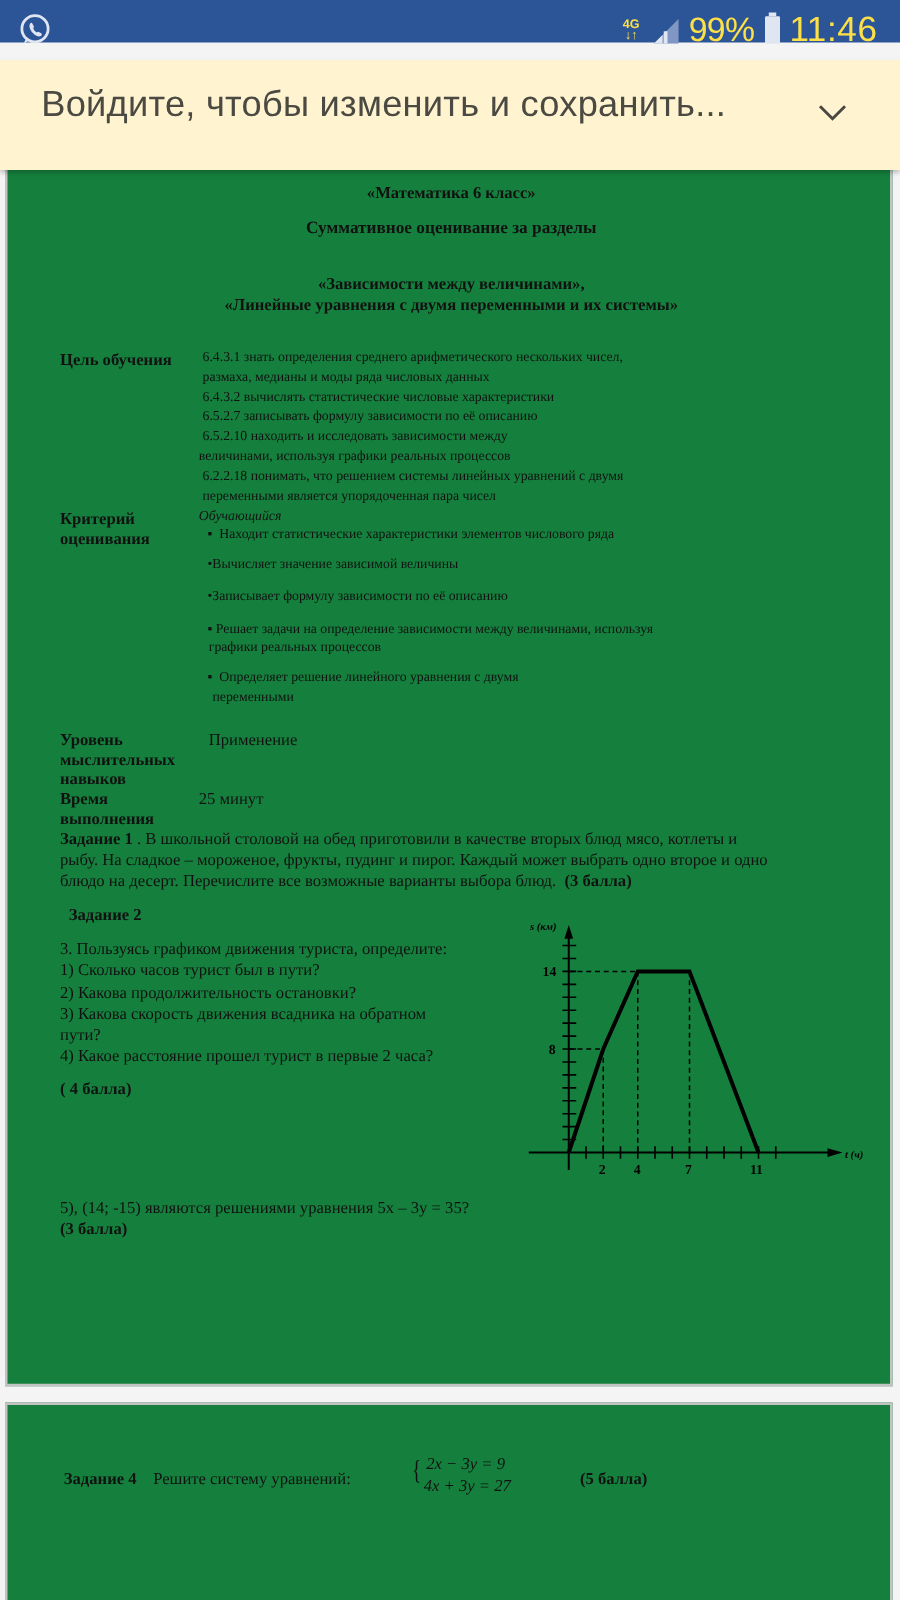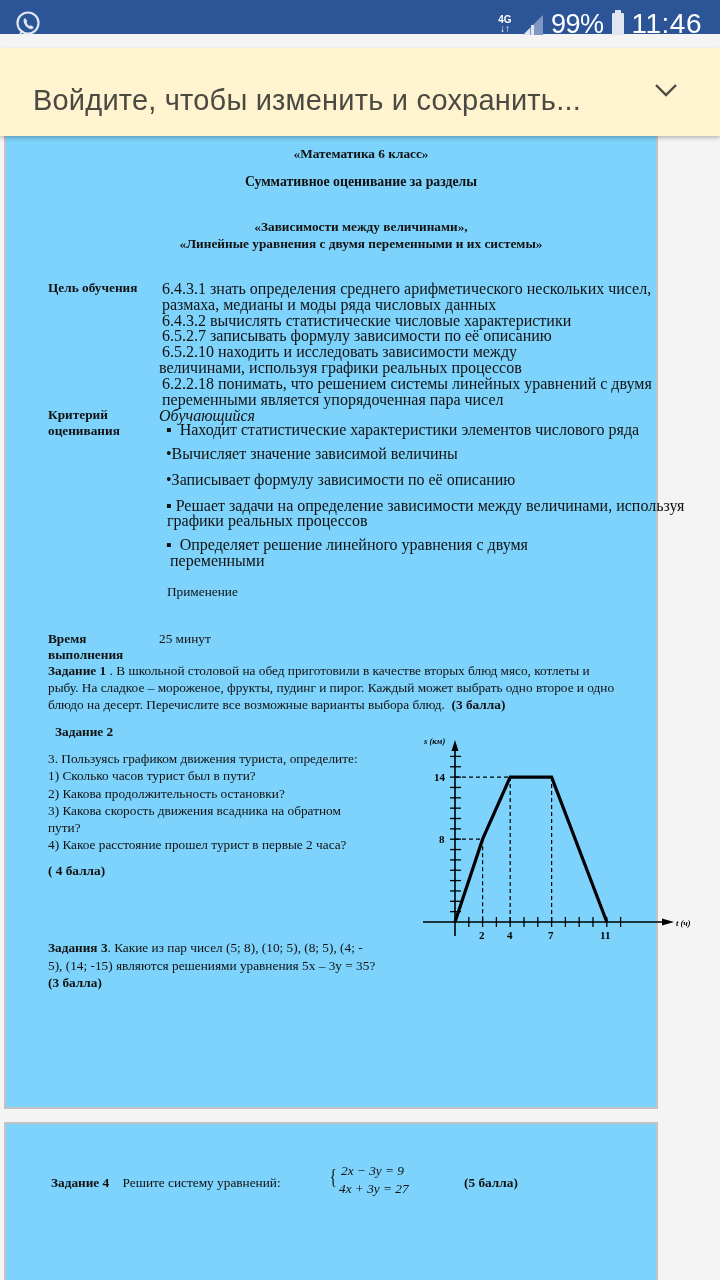--- a/index.html
+++ b/index.html
@@ -5,61 +5,61 @@
     * { margin: 0; padding: 0; box-sizing: border-box; }
     html, body {
       width: 720px; height: 1280px; overflow: hidden;
       background: #f4f4f4;
       font-family: "Liberation Serif", serif;
       color: #111;
     }
     .statusbar {
       position: absolute; left: 0; top: 0; width: 720px; height: 34px;
       background: #2c5597;
-      color: #ffffff;
+      color: #fde047;
       font-family: "Liberation Sans", sans-serif;
     }
     .statusbar .wa-icon { position: absolute; left: 14px; top: 10px; width: 28px; height: 28px; }
     .statusbar .right { position: absolute; right: 18px; top: 0; height: 48px; display: flex; align-items: center; gap: 8px; }
     .statusbar .net { font-size: 10px; line-height: 9px; font-weight: bold; text-align: center; width: 16px; }
     .statusbar .signal { width: 22px; height: 22px; }
     .statusbar .batt-pct { font-size: 27px; letter-spacing: -0.5px; }
     .statusbar .batt { width: 12px; height: 22px; background: #dfe6f2; border-radius: 1px; position: relative; }
     .statusbar .batt::before { content: ""; position: absolute; left: 3px; top: -3px; width: 6px; height: 3px; background: #dfe6f2; }
     .statusbar .clock { font-size: 28px; letter-spacing: 0.5px; }
 
     .banner {
       position: absolute; left: 0; top: 48px; width: 720px; height: 88px;
       background: #fff3d0;
       box-shadow: 0 2px 4px rgba(0,0,0,0.25);
       z-index: 5;
     }
     .banner .text {
-      position: absolute; left: 33px; top: 36px;
+      position: absolute; left: 33px; top: 20px;
       font-family: "Liberation Sans", sans-serif;
       font-size: 29px; color: #4a4a42; letter-spacing: 0.2px;
     }
     .banner .chev { position: absolute; left: 653px; top: 82px; top: 33px; width: 26px; height: 18px; }
 
     .page {
-      position: absolute; left: 4px; width: 654px;
-      background: #7dd3fc;
+      position: absolute; left: 4px; width: 710px;
+      background: #15803d;
       border: 2px solid #c3c3c3;
     }
     .page1 { top: 130px; height: 979px; border-top: none; }
     .page2 { top: 1122px; height: 170px; }
 
     .abs { position: absolute; white-space: nowrap; }
     .center { text-align: center; left: 0; width: 710px; }
     .b { font-weight: bold; }
     .i { font-style: italic; }
     .t13 { font-size: 13.3px; }
     .t14 { font-size: 13.8px; }
 
-    .goal-line, .crit-line { font-size: 16px; }
+    .goal-line, .crit-line { font-size: 11px; }
     .lbl { font-weight: bold; font-size: 13.3px; line-height: 15.5px; }
 
     .graph { position: absolute; left: 412px; top: 606px; width: 275px; height: 215px; }
   </style>
 </head>
 <body>
 
 <div class="statusbar">
   <svg class="wa-icon" viewBox="0 0 28 28">
     <circle cx="14" cy="13" r="10.5" fill="none" stroke="#dfe6f2" stroke-width="2.2"></circle>
@@ -121,20 +121,25 @@
   </div>
   <div class="abs crit-line" style="left:160px; top:367px;">
     <span>▪ </span><span>Решает задачи на определение зависимости между величинами, используя</span>
   </div>
   <div class="abs crit-line" style="left:161px; top:382px;">графики реальных процессов</div>
   <div class="abs crit-line" style="left:160px; top:406px;">
     <span>▪&nbsp;&nbsp;</span><span>Определяет решение линейного уравнения с двумя</span>
   </div>
   <div class="abs crit-line" style="left:164px; top:422px;">переменными</div>
 
+  <div class="abs lbl" style="left:42px; top:454px;">
+    <div>Уровень</div>
+    <div>мыслительных</div>
+    <div>навыков</div>
+  </div>
   <div class="abs t13" style="left:161px; top:454px;">Применение</div>
 
   <div class="abs lbl" style="left:42px; top:501px;">
     <div>Время</div>
     <div>выполнения</div>
   </div>
   <div class="abs t13" style="left:153px; top:501px;">25 минут</div>
 
   <div class="abs t13" style="left:42px; top:533px;">
     <span class="b">Задание 1</span><span> . В школьной столовой на обед приготовили в качестве вторых блюд мясо, котлеты и</span>
@@ -211,23 +216,20 @@
       <text x="258" y="190" font-size="8.5" font-style="italic">t (ч)</text>
       <text x="16" y="45">14</text>
       <text x="21" y="107">8</text>
       <text x="61" y="203">2</text>
       <text x="89" y="203">4</text>
       <text x="130" y="203">7</text>
       <text x="182" y="203">11</text>
     </g>
   </svg>
 
-  <div class="abs t13" style="left:42px; top:810px;">
-    <span class="b">Задания 3</span><span>. Какие из пар чисел (5; 8), (10; 5), (8; 5), (4; -</span>
-  </div>
   <div class="abs t13" style="left:42px; top:828px;">5), (14; -15) являются решениями уравнения    5x – 3y = 35?</div>
   <div class="abs b t13" style="left:42px; top:845px;">(3 балла)</div>
 </div>
 
 <div class="page page2">
   <div class="abs t13" style="left:45px; top:51px;">
     <span class="b">Задание 4</span>&nbsp;&nbsp;&nbsp;&nbsp;<span>Решите систему уравнений:</span>
   </div>
   <div class="abs" style="left:322px; top:38px; font-size:22px; line-height:28px; transform:scaleX(0.7);">{</div>
   <div class="abs t13 i" style="left:335px; top:39px;">2x − 3y = 9</div>

